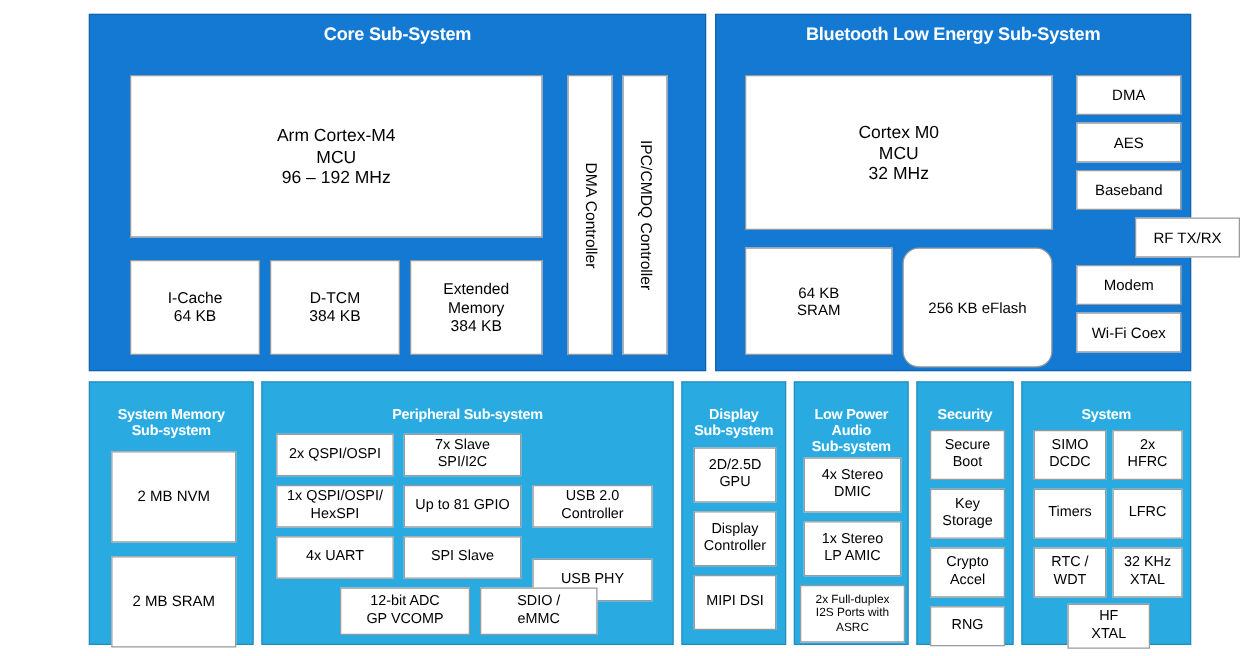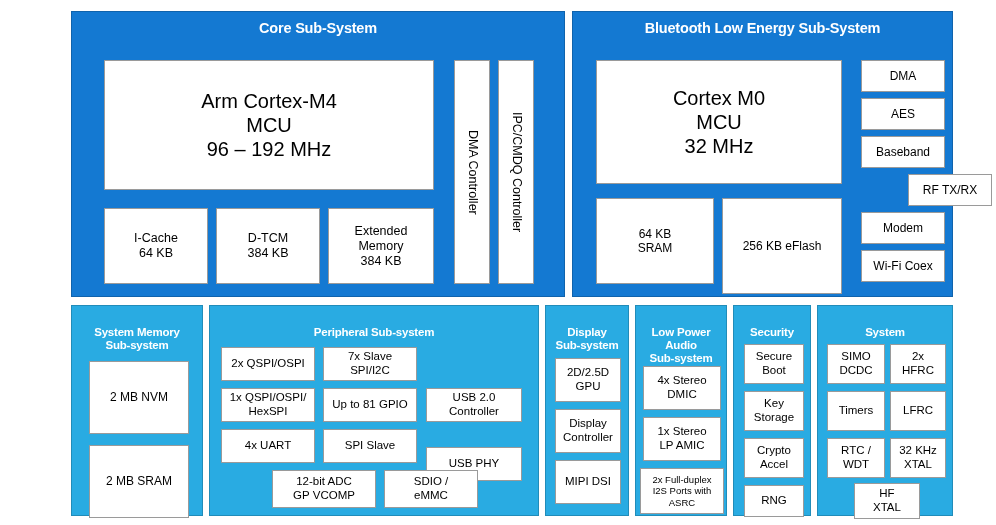--- a/index.html
+++ b/index.html
@@ -49,21 +49,21 @@
     display: flex;
     align-items: center;
     justify-content: center;
     text-align: center;
     color: #000000;
     line-height: 1.2;
     white-space: pre-line;
   }
 
   
-  .f15 { font-size: 20px; }
+  .f15 { font-size: 14px; }
   .f13 { font-size: 12.5px; }
   .f12 { font-size: 12px; }
   .f11 { font-size: 11.5px; }
   .f90 { font-size: 9.5px; }
 
   
   .vert {
     writing-mode: vertical-rl;
     text-orientation: mixed;
     white-space: nowrap;
@@ -94,21 +94,21 @@
 
 <div class="panel dark" style="left:572px; top:11px; width:381px; height:286px;">
   <div class="panel-title">Bluetooth Low Energy Sub-System</div>
 
   <div class="blk f15" style="left:23px; top:48px; width:246px; height:124px;">Cortex M0
 MCU
 32 MHz</div>
 
   <div class="blk f12" style="left:23px; top:186px; width:118px; height:86px;">64 KB
 SRAM</div>
-  <div class="blk f12" style="left:149px; top:186px; width:120px; height:96px;">256 KB eFlash</div>
+  <div class="blk f12" style="left:149px; top:186px; width:120px; height:96px;border-radius:13px;">256 KB eFlash</div>
 
   <div class="blk f12" style="left:288px; top:48px; width:84px; height:32px;">DMA</div>
   <div class="blk f12" style="left:288px; top:86px; width:84px; height:32px;">AES</div>
   <div class="blk f12" style="left:288px; top:124px; width:84px; height:32px;">Baseband</div>
   <div class="blk f12" style="left:288px; top:162px; width:84px; height:32px;margin-left:47px;">RF TX/RX</div>
   <div class="blk f12" style="left:288px; top:200px; width:84px; height:32px;">Modem</div>
   <div class="blk f12" style="left:288px; top:238px; width:84px; height:32px;">Wi-Fi Coex</div>
 </div>
 
 <div class="panel light" style="left:71px; top:305px; width:132px; height:211px;">

